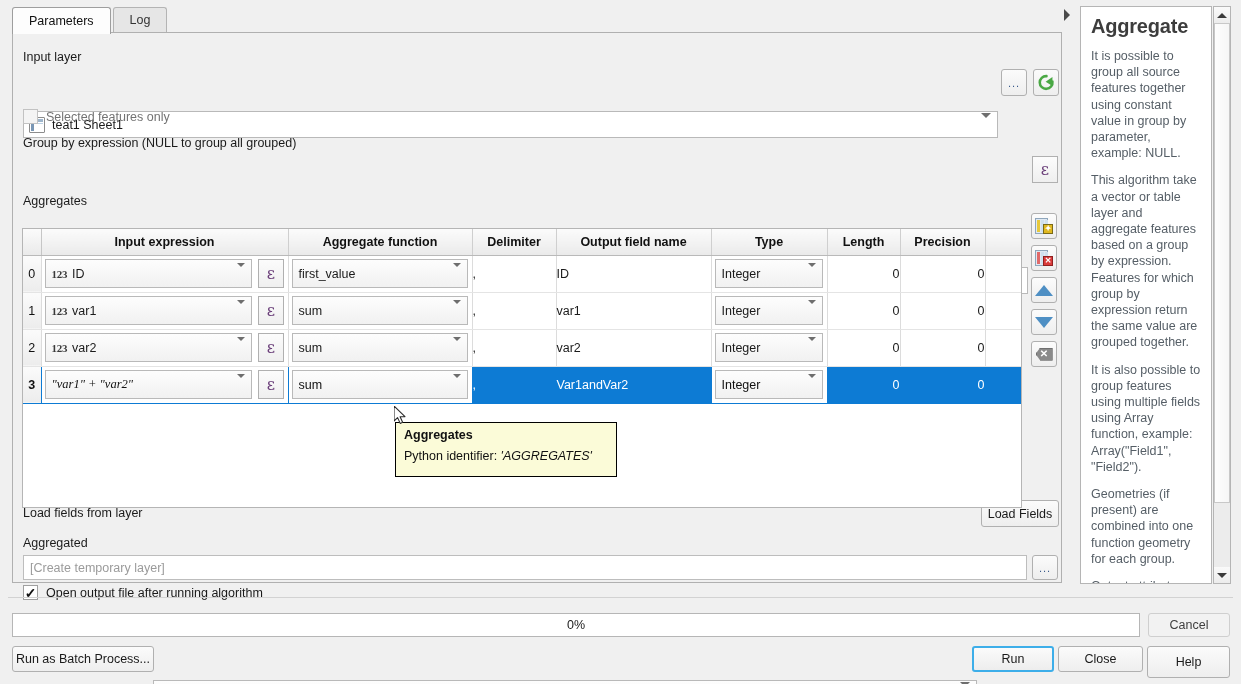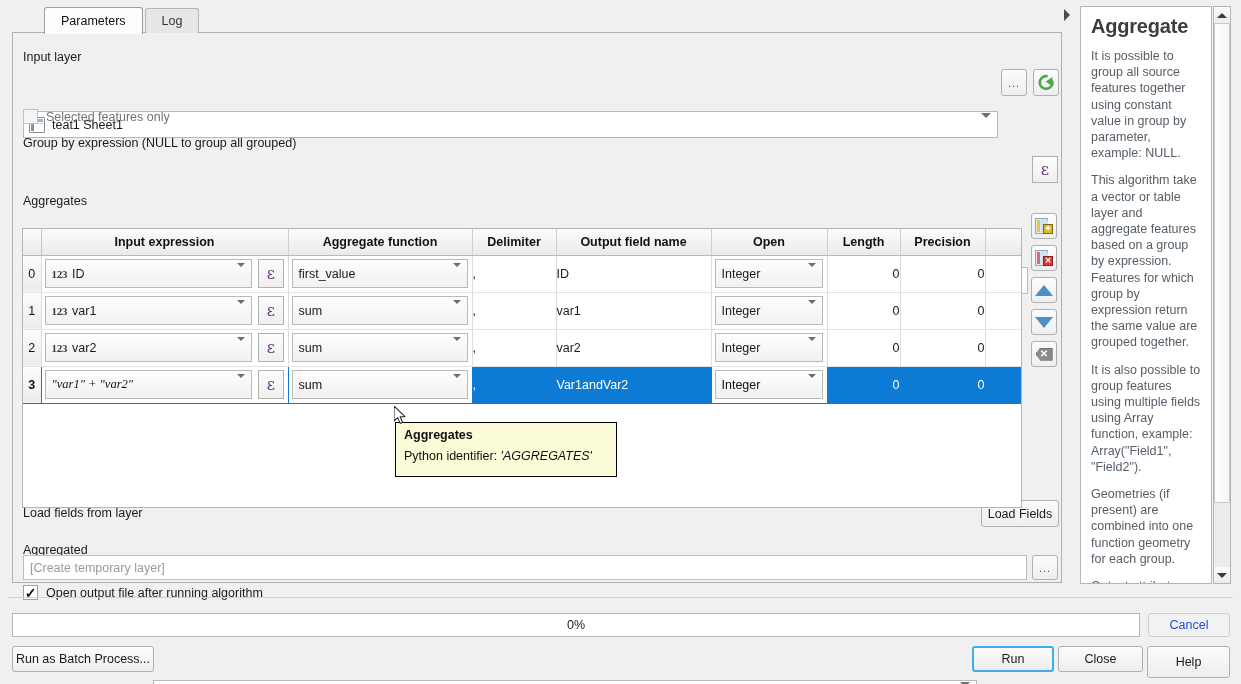--- a/index.html
+++ b/index.html
@@ -10,21 +10,21 @@
     font-size: 12.5px;
     color: #1a1a1a;
     overflow: hidden;
   }
   * { box-sizing: border-box; }
 
   
   #app { position: relative; width: 1241px; height: 684px; background: #f0f0f0; }
 
   
-  #tabstrip { position: absolute; left: 12px; top: 7px; height: 26px; display: flex; align-items: center; z-index: 6; margin-left: 32px; }
+  #tabstrip { position: absolute; left: 12px; top: 7px; height: 26px; display: flex; align-items: flex-start; z-index: 6; }
   .tab { height: 25px; padding: 0 16px; display: flex; align-items: center;
          border: 1px solid #b4b4b4; border-bottom: none;
          border-radius: 3px 3px 0 0; font-size: 12.5px; }
   .tab.active { background: #fdfdfd; border-color: #9e9e9e; height: 27px; margin-bottom: -1px; color: #111; }
   .tab.inactive { background: #e6e6e6; color: #333; margin-left: 2px; }
 
   
   #panel { position: absolute; left: 12px; top: 32px; width: 1050px; height: 551px;
            background: #f0f0f0; border: 1px solid #b0b0b0; }
   .field-label { font-size: 12.5px; color: #1a1a1a; }
@@ -155,21 +155,21 @@
   #collapse { position:absolute; left:1062px; top:8px; width:10px; height:14px;
               display:flex; align-items:center; justify-content:center; }
 
   
   #sep { position:absolute; left:8px; top:597px; width:1225px; height:1px; background:#d2d2d2; }
   #progress { position:absolute; left:12px; top:613px; width:1128px; height:24px;
               background:#ffffff; border:1px solid #b6b6b6; display:flex; align-items:center;
               justify-content:center; font-size:12.5px; color:#1a1a1a; }
   #btn-cancel { position:absolute; left:1148px; top:613px; width:82px; height:24px;
                 background:#f2f2f2; border:1px solid #cfcfcf; border-radius:3px;
-                display:flex; align-items:center; justify-content:center; color:#1d4ed8; font-size:12.5px; }
+                display:flex; align-items:center; justify-content:center; color:#404040; font-size:12.5px; }
   #btn-batch { position:absolute; left:12px; top:646px; width:142px; height:26px; }
   #btn-run { position:absolute; left:972px; top:646px; width:82px; height:26px;
              border:2px solid #3daee9; border-radius:3px; background: linear-gradient(#fbfbfb,#ededed);
              display:flex; align-items:center; justify-content:center; font-size:12.5px; }
   #btn-close { position:absolute; left:1058px; top:646px; width:85px; height:26px; }
   #btn-help { position:absolute; left:1147px; top:646px; width:83px; height:32px; }
 </style>
 </head>
 <body>
 
@@ -239,21 +239,21 @@
           <i></i>
         </span>
       <span class="txt" style="margin-left:7px;">teat1 Sheet1</span>
       <span class="arrow"><span class="arrow-dn"></span></span>
     </div>
 
     <div class="row-abs btn" style="left:968px; top:467px; width:78px; height:27px;">
       <span>Load Fields</span>
     </div>
 
-    <div class="row-abs field-label" style="left:10px; top:503px;margin-top:7px;">Aggregated</div>
+    <div class="row-abs field-label" style="left:10px; top:503px;">Aggregated</div>
 
     <div class="row-abs" style="left:10px; top:522px; width:1004px; height:25px; background:#fff; border:1px solid #bdbdbd; display:flex; align-items:center; padding:0 6px;">
       <span style="color:#9b9b9b; font-size:12.5px;">[Create temporary layer]</span>
     </div>
 
     <div class="row-abs btn" style="left:1019px; top:522px; width:26px; height:25px;">
       <span style="font-size:11px; letter-spacing:1px; color:#3a5b8c;">...</span>
     </div>
 
     <div class="row-abs" style="left:10px; top:552px; display:flex; align-items:center; gap:8px;">
@@ -279,21 +279,21 @@
           <col style="width:85px">
           <col style="width:36px">
       </colgroup>
       <thead>
         <tr>
           <th class="blank" style="border-right:1px solid #c6c6c6;"></th>
           <th colspan="2">Input expression</th>
           <th>Aggregate function</th>
           <th>Delimiter</th>
           <th>Output field name</th>
-          <th>Open</th>
+          <th>Type</th>
           <th>Length</th>
           <th>Precision</th>
           <th class="blank"></th>
         </tr>
       </thead>
       <tbody>
 
         <tr>
           <td class="rownum">0</td>
           <td style="border-right:none;">

